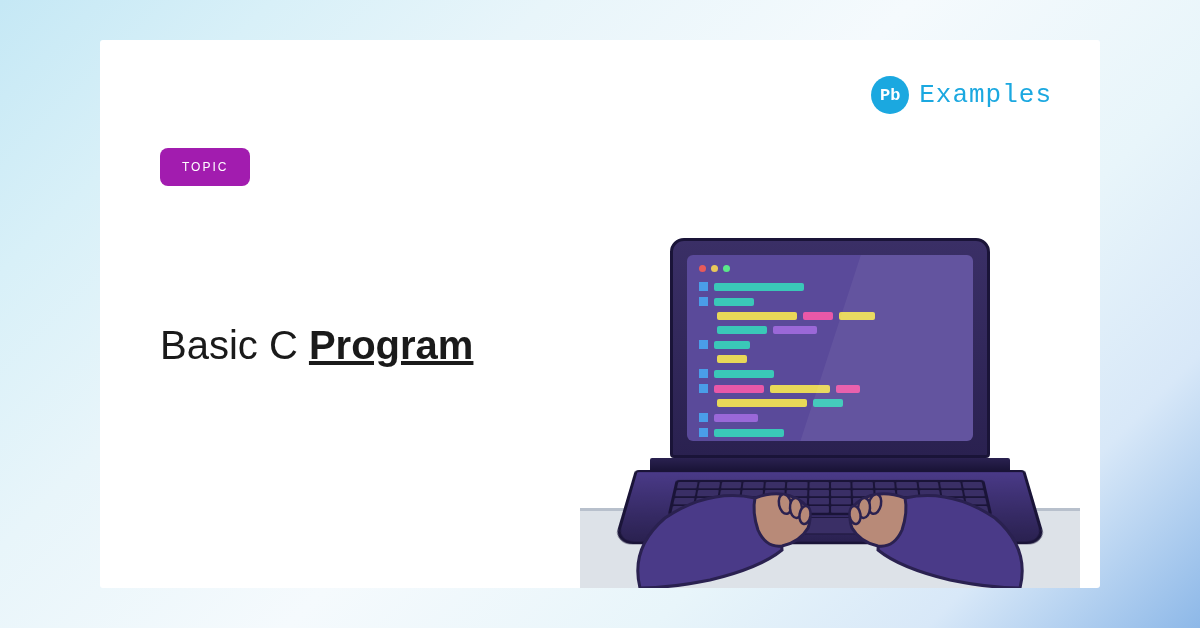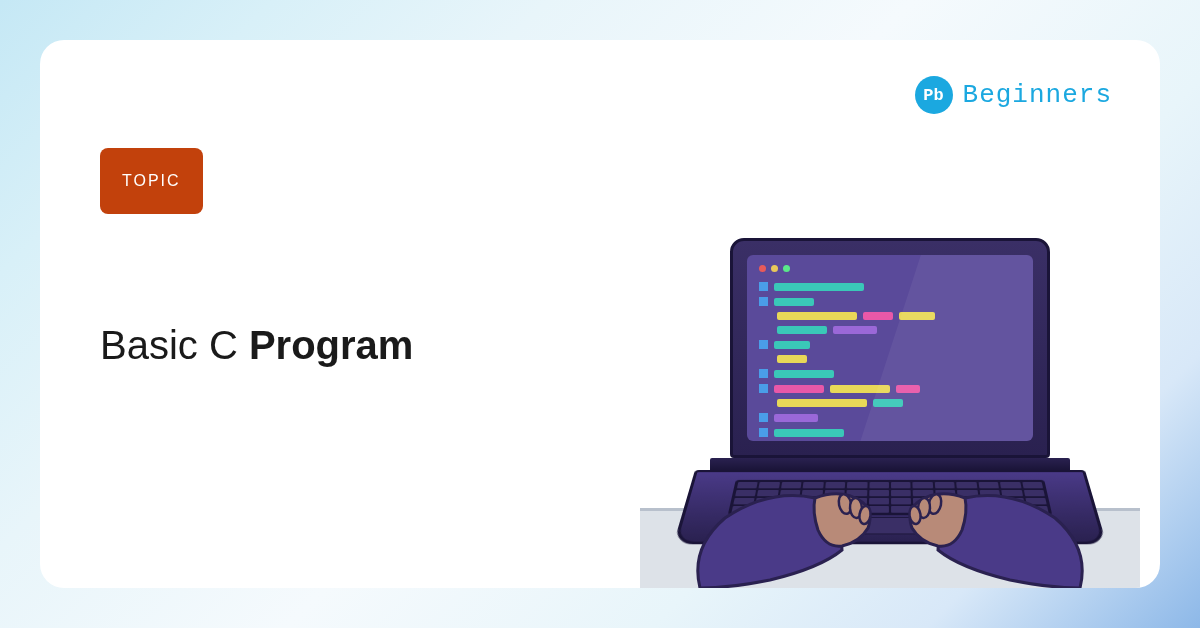--- a/index.html
+++ b/index.html
@@ -5,24 +5,24 @@
   * { margin: 0; padding: 0; box-sizing: border-box; }
   html, body { width: 1200px; height: 628px; overflow: hidden; }
   body {
     background: linear-gradient(135deg, #c5e8f5 0%, #d8f0f8 15%, #e8f5fa 30%, #f5fafd 50%, #e8f5fa 70%, #d8e8f8 85%, #8db8e8 100%);
     font-family: -apple-system, BlinkMacSystemFont, 'Segoe UI', Arial, sans-serif;
     display: flex;
     align-items: center;
     justify-content: center;
   }
   .card {
-    width: 1120px;
+    width: 1000px;
     height: 548px;
     background: #ffffff;
-    border-radius: 24px;
+    border-radius: 3px;
     position: relative;
     overflow: hidden;
   }
   .logo-wrap {
     position: absolute;
     top: 36px;
     right: 48px;
     display: flex;
     align-items: center;
     gap: 10px;
@@ -43,38 +43,38 @@
   .logo-text {
     color: #1ba8e0;
     font-size: 26px;
     letter-spacing: 1px;
     font-family: 'Courier New', monospace;
   }
   .topic-badge {
     position: absolute;
     top: 108px;
     left: 60px;
-    background: #c2410c;
+    background: #a21caf;
     color: #fff;
-    font-size: 16px;
+    font-size: 12px;
     letter-spacing: 2px;
-    padding: 24px 22px;
+    padding: 12px 22px;
     border-radius: 8px;
     font-weight: 500;
   }
   .title-block {
     position: absolute;
     top: 280px;
     left: 60px;
     font-size: 40px;
     line-height: 1.25;
     color: #1a1a1a;
   }
   .title-light { font-weight: 400; margin-top: 40px; }
-  .title-bold { font-weight: 700; }
+  .title-bold { font-weight: 700; text-decoration: underline; }
 
   
   .illus {
     position: absolute;
     right: 40px;
     bottom: 0;
     width: 460px;
     height: 400px;
   }
   .desk {
@@ -163,21 +163,21 @@
     width: 440px; height: 130px; pointer-events: none;
   }
 </style>
 </head>
 <body>
 
 <div class="card">
 
   <div class="logo-wrap">
     <div class="logo-circle">Pb</div>
-    <div class="logo-text">Beginners</div>
+    <div class="logo-text">Examples</div>
   </div>
 
   <div class="topic-badge">TOPIC</div>
 
   <div class="title-block">
     <div>
       <span class="title-light">Basic C </span><span class="title-bold">Program</span>
     </div>
   </div>
 

